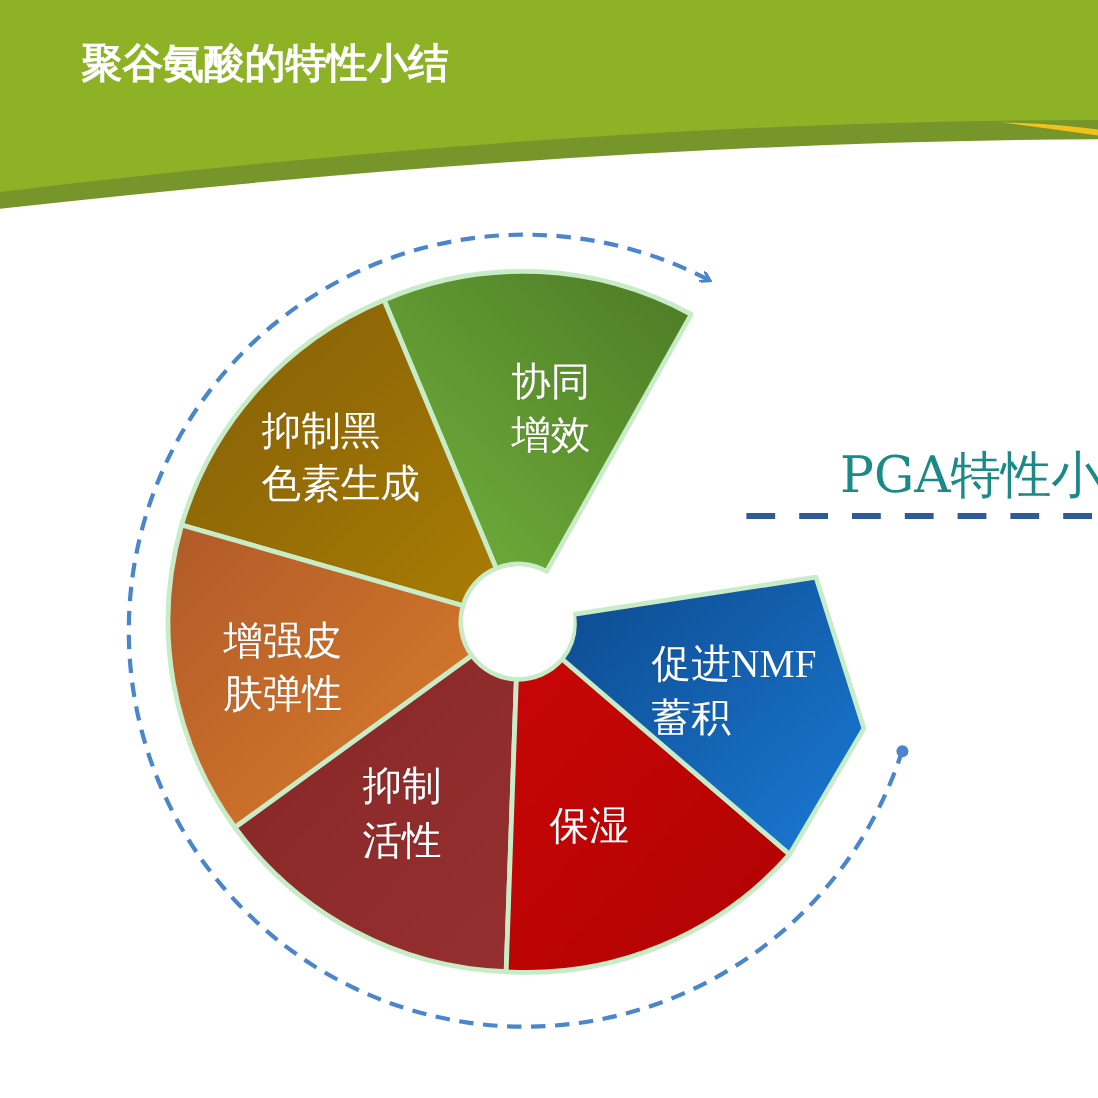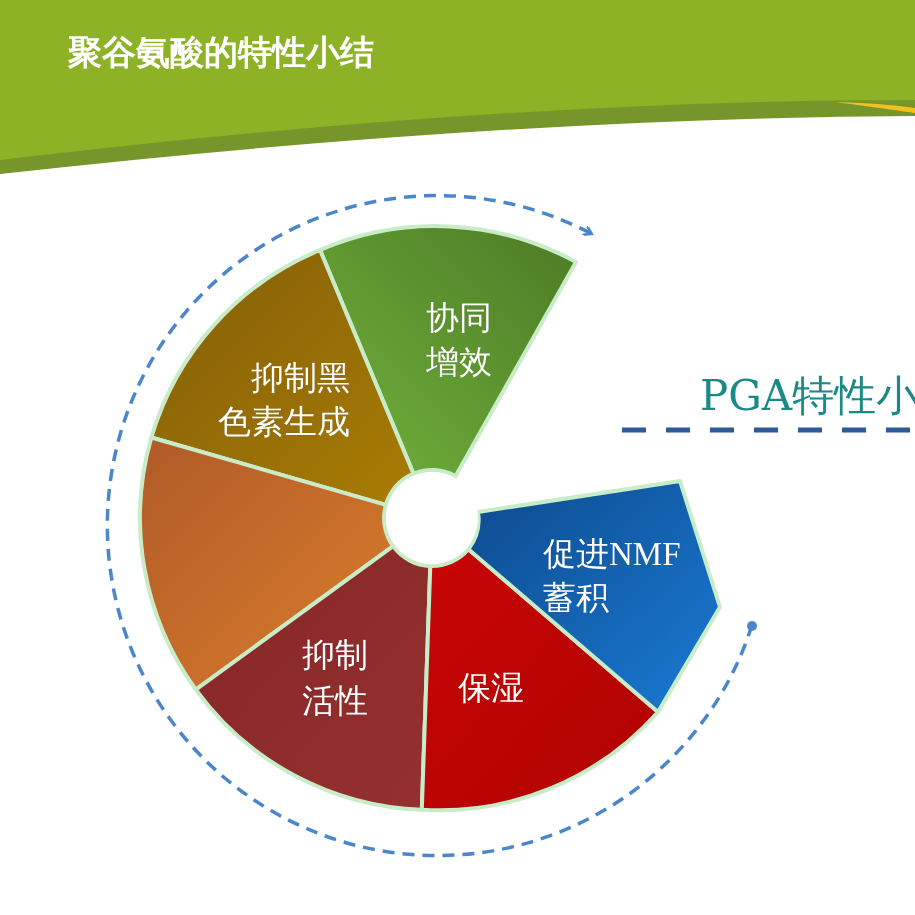--- a/index.html
+++ b/index.html
@@ -71,25 +71,27 @@
   </g>
   <circle cx="432" cy="518" r="46" fill="#ffffff"></circle>
 
   <line x1="622" y1="430" x2="915" y2="430" stroke="#2f5a9a" stroke-width="5" stroke-dasharray="24,20"></line>
 </svg>
 
 <div class="seg-label" style="left:398px; top:296px;margin-left:28px;">
   <span>协同</span>
   <span>增效</span>
 </div>
-<div class="seg-label" style="left:218px; top:356px;text-align:right;">
+<div class="seg-label" style="left:218px; top:337px;">
   <span>抑制黑</span>
   <span>色素生成</span>
 </div>
 <div class="seg-label" style="left:186px; top:512px;">
+  <span>增强皮</span>
+  <span>肤弹性</span>
 </div>
 <div class="seg-label" style="left:290px; top:632px; line-height:46px;margin-left:12px;">
   <span>抑制</span>
   <span>活性</span>
 </div>
 <div class="seg-label" style="left:458px; top:666px;">
   <span>保湿</span>
 </div>
 <div class="seg-label" style="left:543px; top:532px;">
   <span style="font-family:Liberation Serif, serif;">促进NMF</span>

